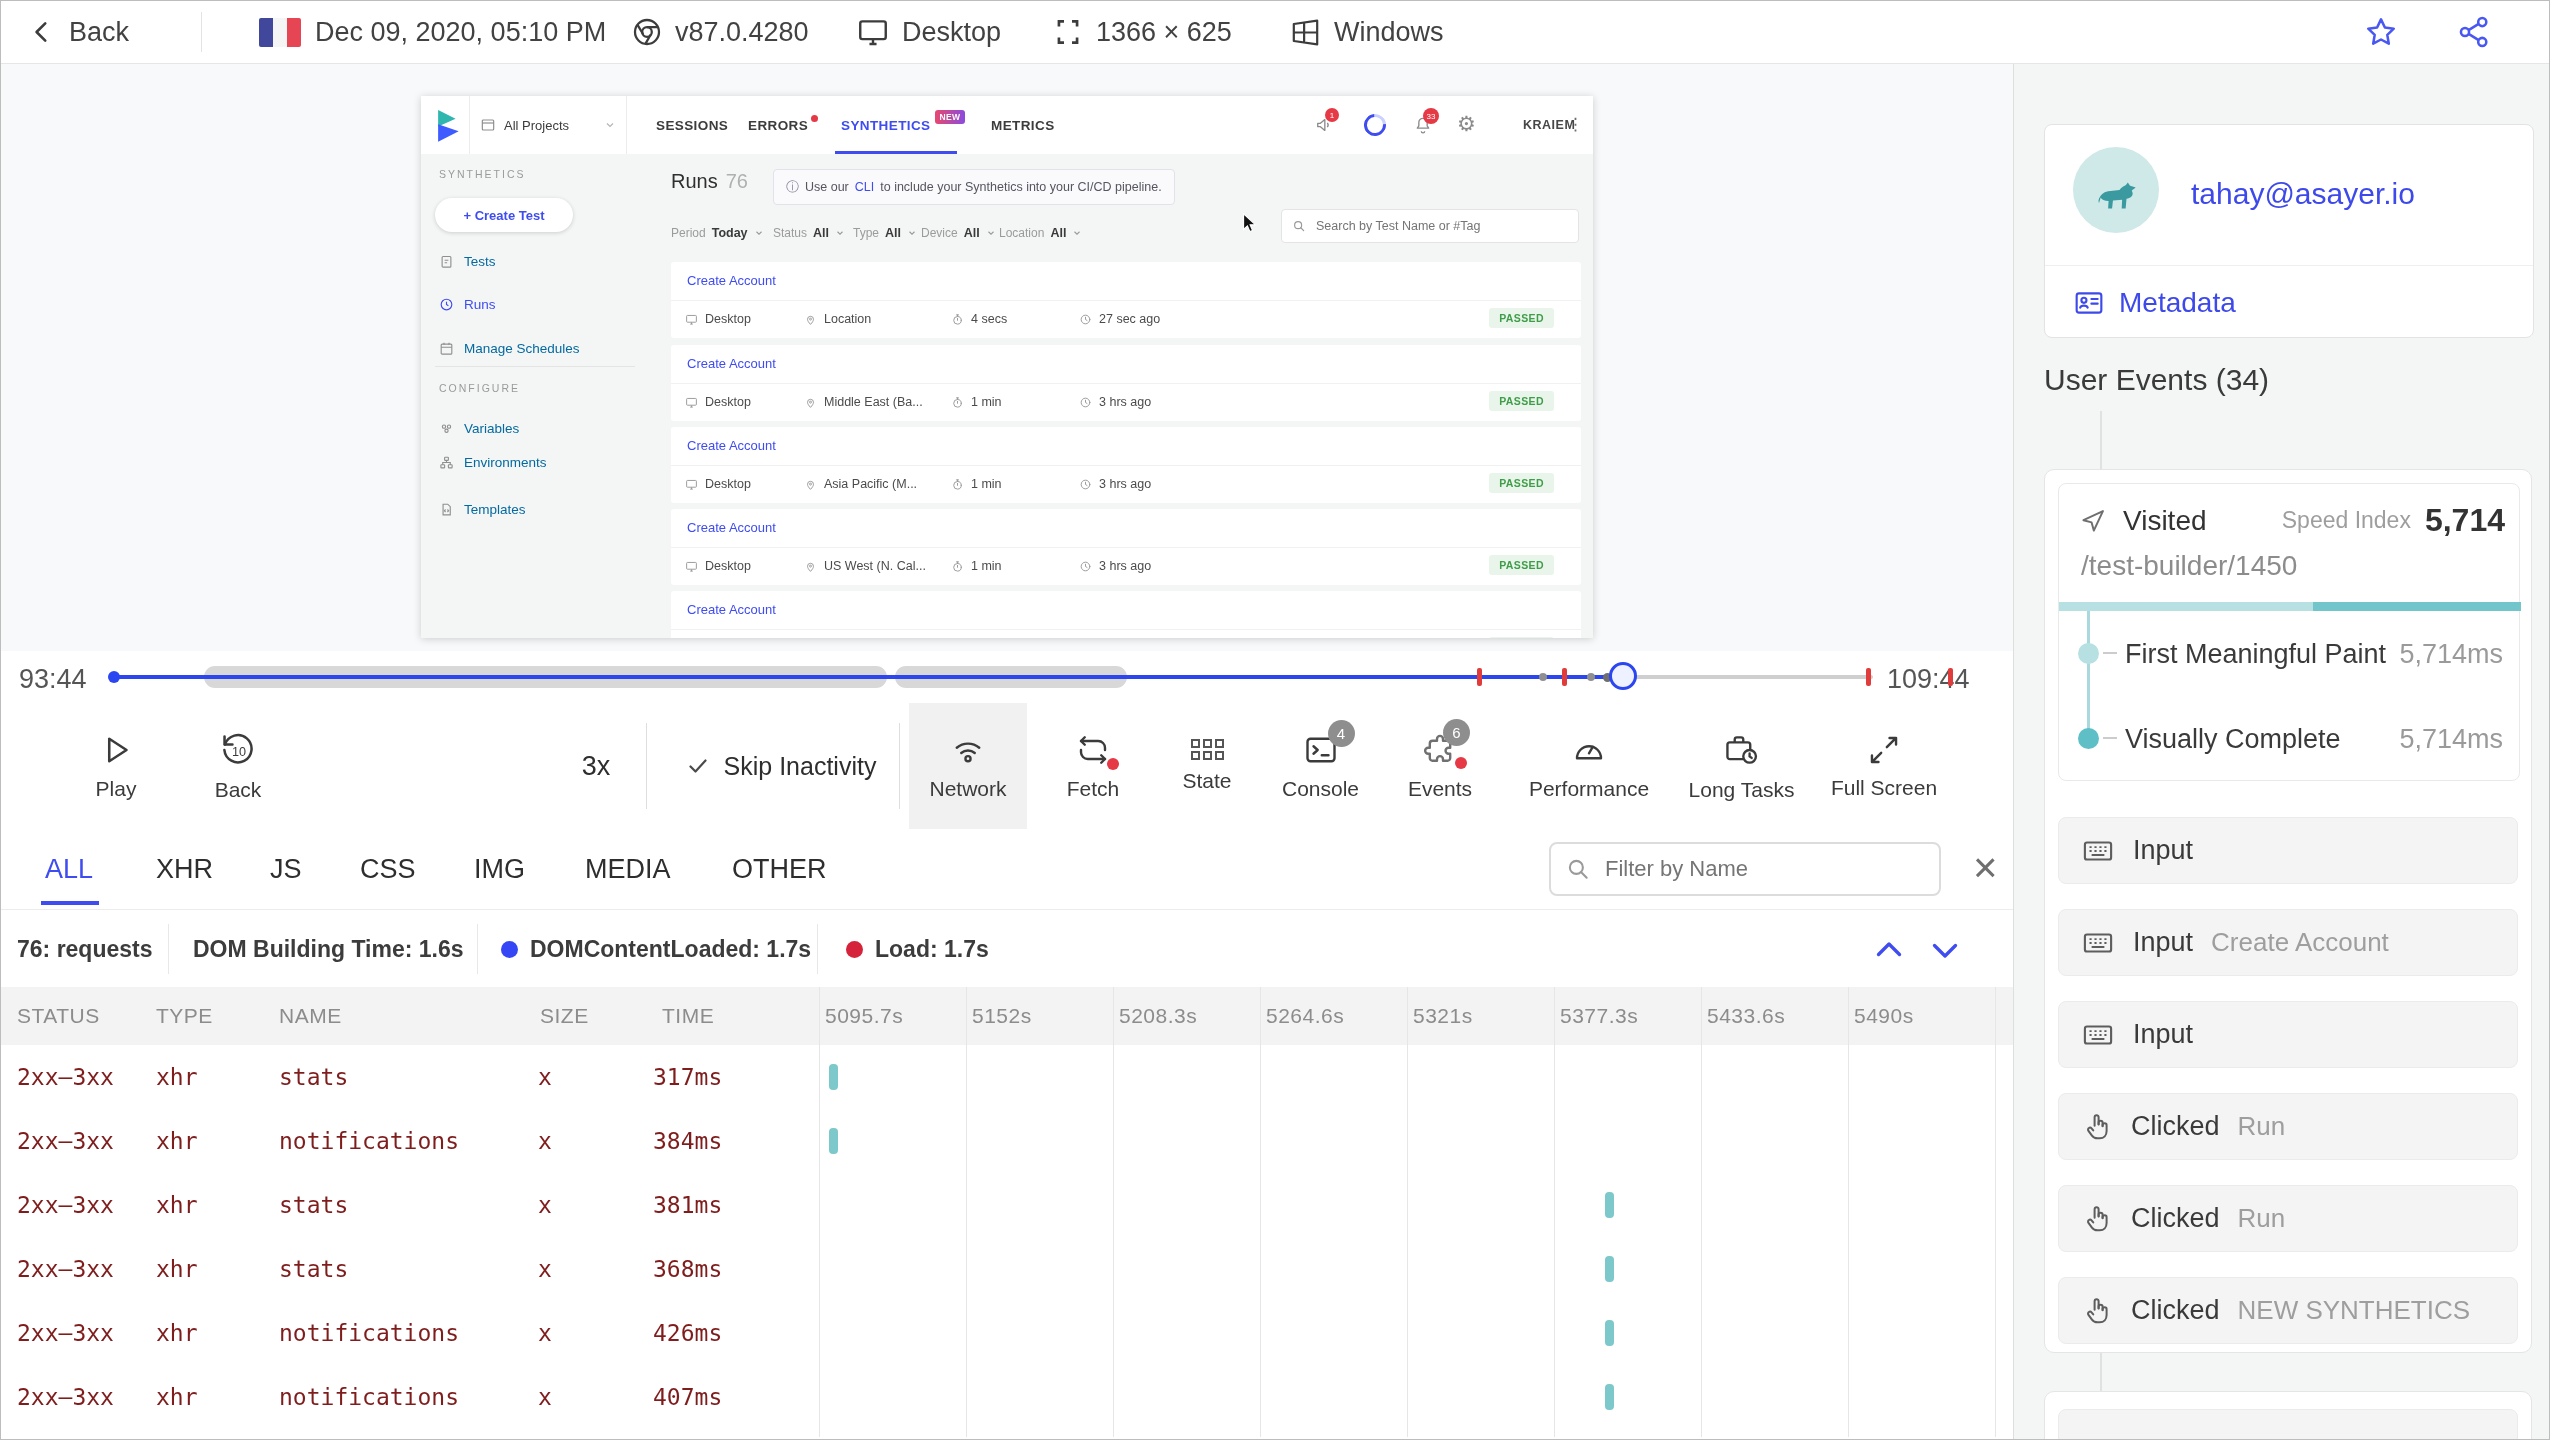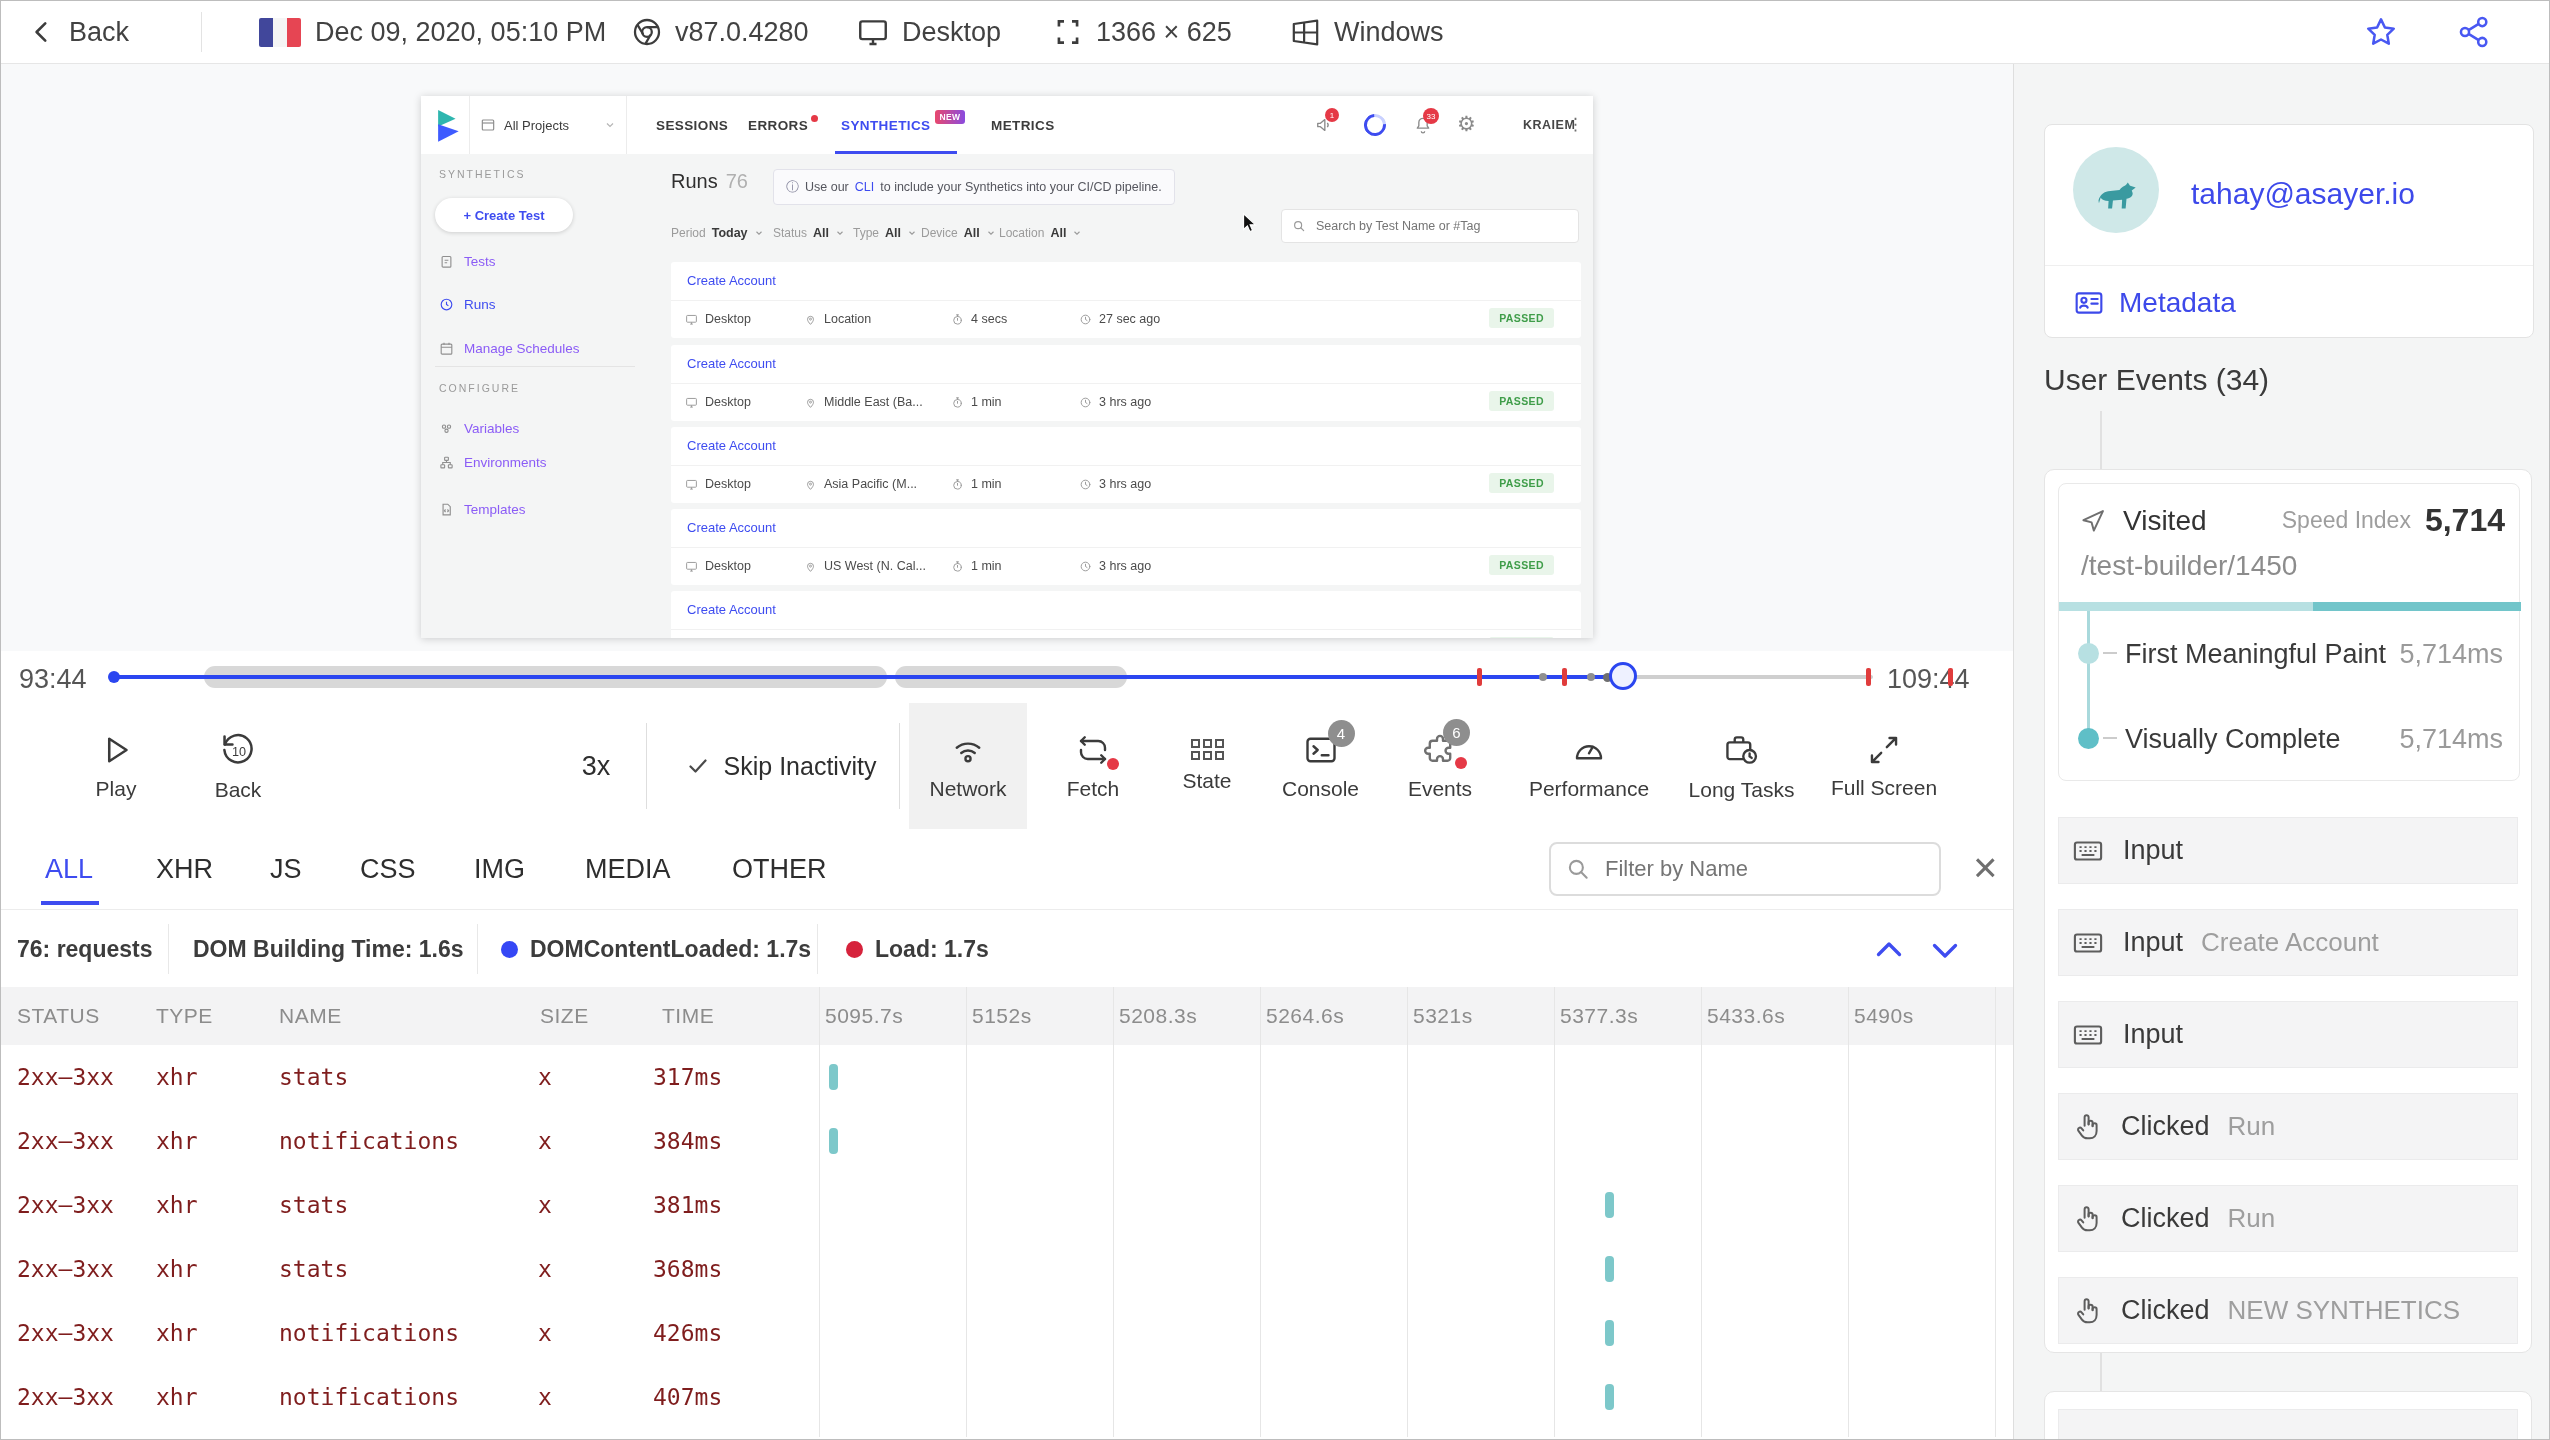--- a/index.html
+++ b/index.html
@@ -11,21 +11,21 @@
   
   .topbar{position:absolute;left:0;top:0;width:2548px;height:62px;background:#fff;border-bottom:1px solid #e6e6e6;z-index:30;}
   .tbitem{position:absolute;top:0;height:62px;display:flex;align-items:center;gap:12px;font-size:27px;color:#424242;}
   .tbdivider{position:absolute;top:11px;width:1px;height:40px;background:#e3e3e3;}
   
   .stage{position:absolute;left:0;top:62px;width:2012px;height:588px;background:#f8f9fa;}
   .app{position:absolute;left:420px;top:33px;width:1172px;height:542px;background:#fff;box-shadow:0 1px 8px rgba(0,0,0,.18);overflow:hidden;font-size:13px;}
   .appnav{position:absolute;left:0;top:0;width:1172px;height:58px;background:#fff;border-bottom:1px solid #ececec;}
   .apptab{position:absolute;top:0;height:58px;display:flex;align-items:center;font-weight:700;font-size:13.5px;letter-spacing:.4px;color:#3c3c3c;}
   .appbody{position:absolute;left:0;top:58px;width:1172px;height:484px;background:#f4f5f5;}
-  .sideitem{position:absolute;left:18px;height:22px;display:flex;align-items:center;gap:10px;font-size:13.5px;color:#8b5cf6;}
+  .sideitem{position:absolute;left:18px;height:22px;display:flex;align-items:center;gap:10px;font-size:13.5px;color:#0369a1;}
   .runcard{position:absolute;left:250px;width:910px;height:76px;background:#fff;border-radius:3px;}
   .rc-detail{position:absolute;display:flex;align-items:center;gap:7px;font-size:12.5px;color:#4b4b4b;top:47px;height:20px;}
   .passed{position:absolute;right:27px;top:46px;background:#e9f5ea;color:#3f9d49;font-size:10.5px;font-weight:700;letter-spacing:.4px;padding:4px 10px;border-radius:3px;}
   .filterpair{position:absolute;top:122px;height:30px;display:flex;align-items:center;gap:6px;}
   .flabel{font-size:12px;color:#9b9b9b;}
   .fvalue{font-size:12.5px;font-weight:700;color:#3a3a3a;}
   .badge-red{position:absolute;background:#e53946;color:#fff;border-radius:50%;display:flex;align-items:center;justify-content:center;}
   
   .timeline{position:absolute;left:0;top:650px;width:2012px;height:52px;background:#fff;}
   .track{position:absolute;left:110px;top:0;width:1762px;height:52px;}
@@ -48,21 +48,21 @@
   .sdiv{position:absolute;top:14px;width:1px;height:50px;background:#e8e8e8;}
   .thead{position:absolute;left:0;top:986px;width:2012px;height:58px;background:#f3f3f4;}
   .thlabel{position:absolute;top:0;height:58px;display:flex;align-items:center;font-size:21px;color:#8c8c8c;letter-spacing:.5px;}
   .gridline{position:absolute;top:986px;width:1px;height:450px;background:#e6e6e6;}
   .nrow{position:absolute;left:0;width:2012px;height:64px;font-family:"DejaVu Sans Mono",monospace;font-size:23px;color:#7f1d1d;}
   .ncell{position:absolute;top:0;height:64px;display:flex;align-items:center;white-space:nowrap;}
   .tick{position:absolute;top:19px;width:9px;height:26px;border-radius:4px;background:#7dc8ca;}
   
   .sidebar{position:absolute;left:2012px;top:62px;width:537px;height:1377px;background:#f4f5f5;border-left:1px solid #dedede;}
   .card{position:absolute;background:#fff;border:1px solid #e3e3e3;border-radius:8px;box-sizing:border-box;}
-  .eventitem{position:absolute;left:13px;width:460px;height:67px;background:#f4f4f5;border:1px solid #ebebec;border-radius:0;box-sizing:border-box;display:flex;align-items:center;padding-left:12px;gap:18px;}
+  .eventitem{position:absolute;left:13px;width:460px;height:67px;background:#f4f4f5;border:1px solid #ebebec;border-radius:8px;box-sizing:border-box;display:flex;align-items:center;padding-left:22px;gap:18px;}
   .evlabel{font-size:27px;font-weight:500;color:#3a3a3a;}
   .evvalue{font-size:26px;color:#9e9e9e;}
   .blue{color:#3e4cf0;}
   input{font-family:"Liberation Sans",sans-serif;}
 </style>
 </head>
 <body>
 
 <div class="page">
 

